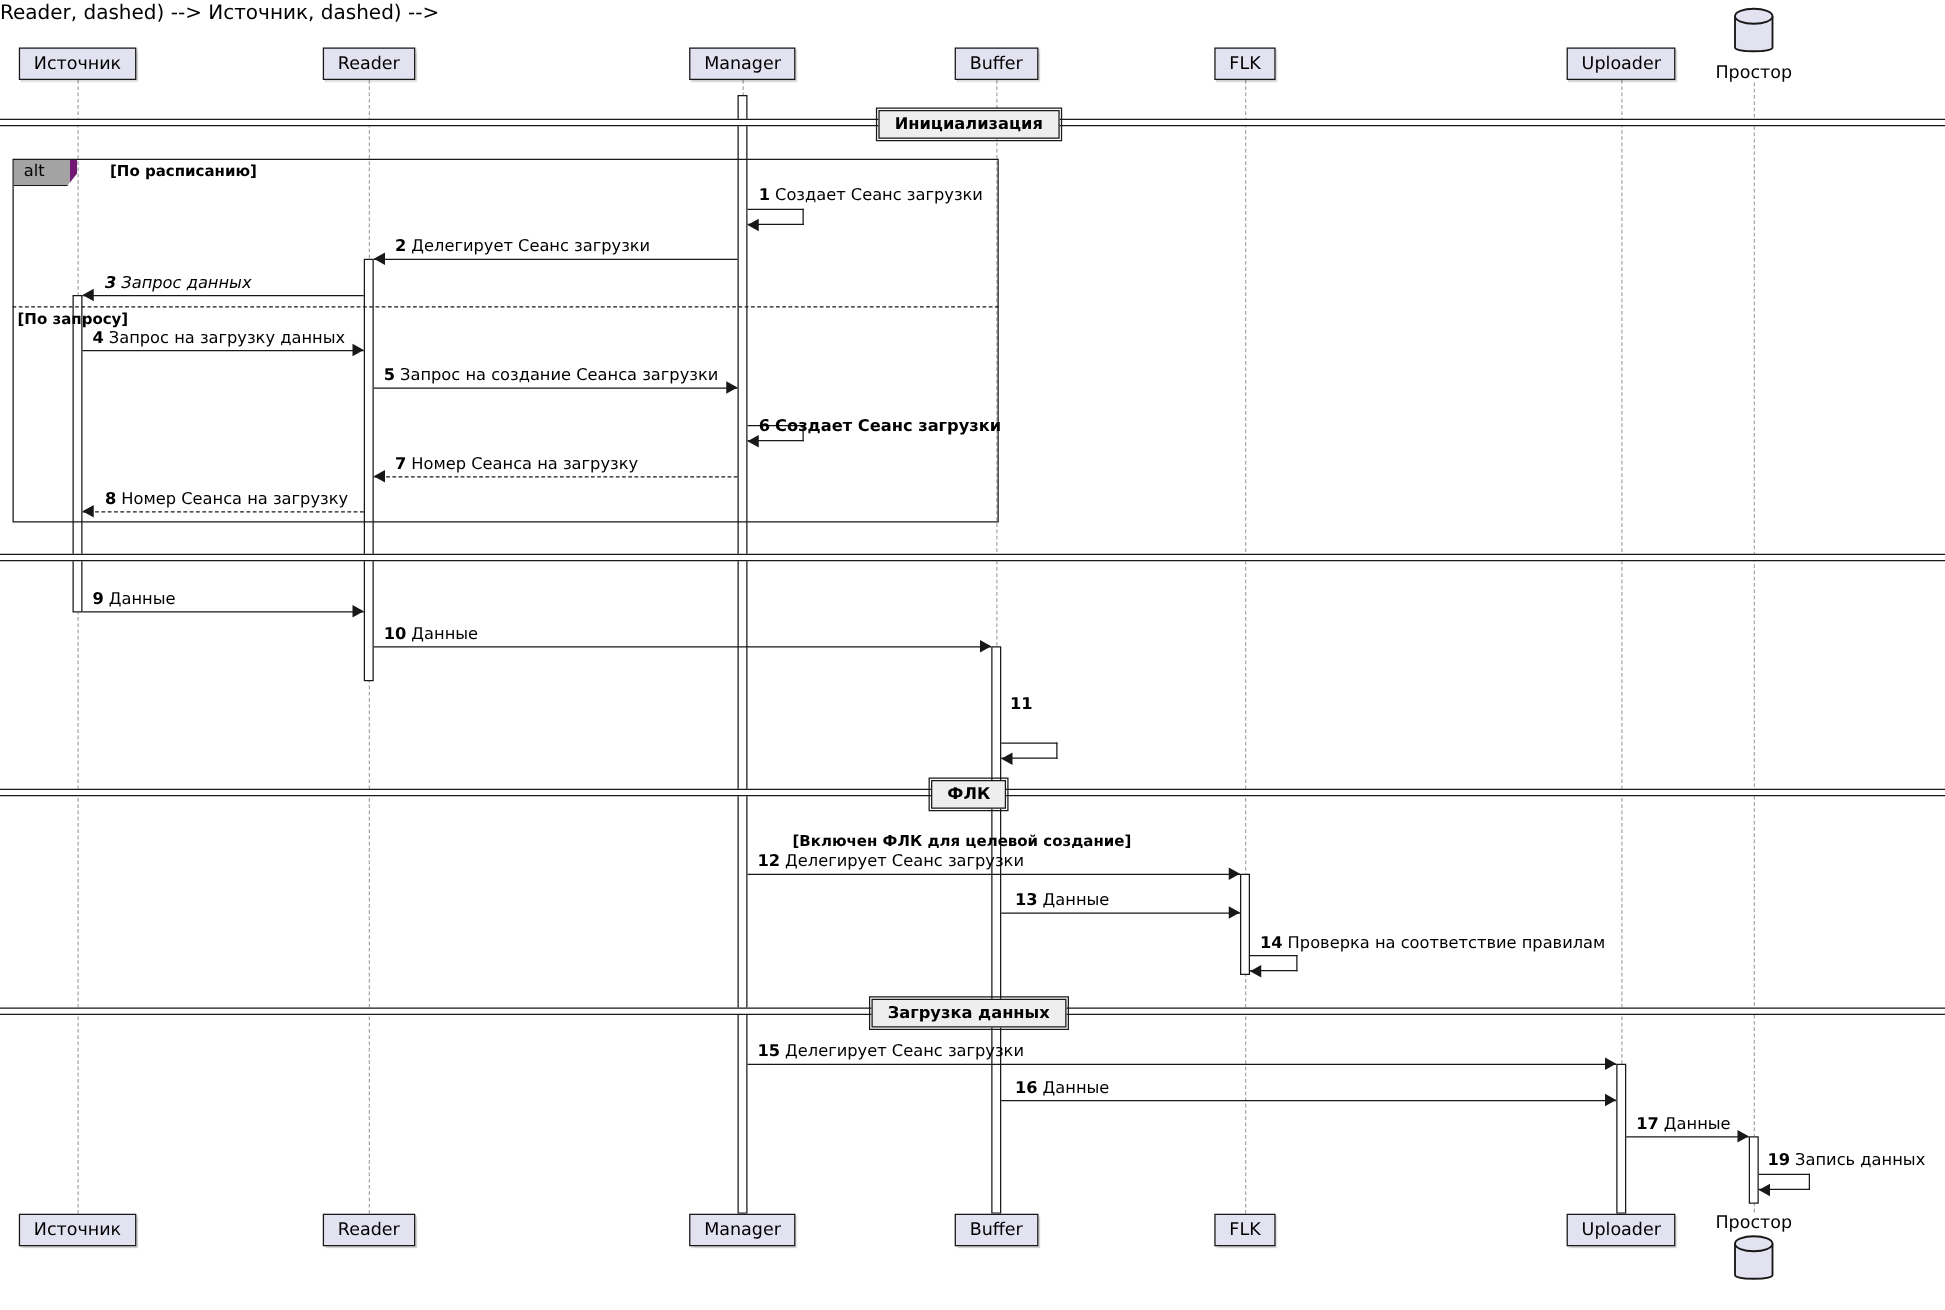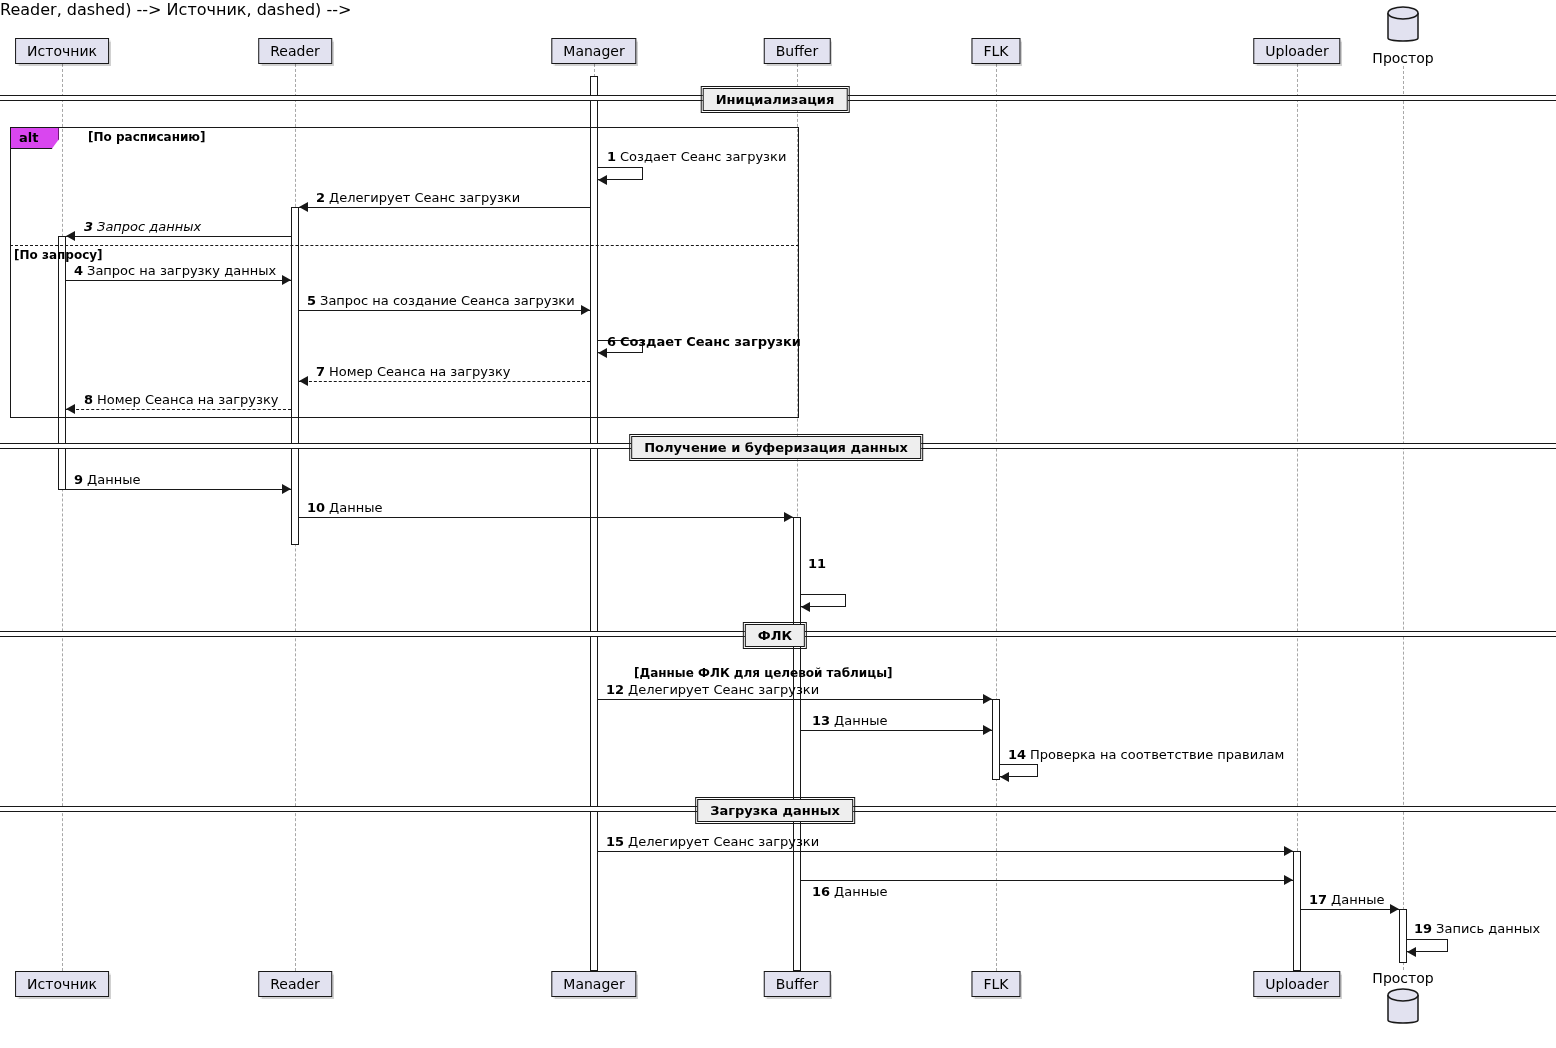--- a/index.html
+++ b/index.html
@@ -22,23 +22,23 @@
     position: absolute; left: 0; width: 1556px; height: 6px;
     border-top: 1px solid #181818; border-bottom: 1px solid #181818; background: #fff; z-index: 3;
   }
   .divider-label {
     position: absolute; transform: translateX(-50%);
     background: #EEEEEE; border: 1px solid #181818; outline: 1px solid #181818; outline-offset: 1px;
     font-weight: bold; font-size: 13px; padding: 3px 12px; white-space: nowrap; z-index: 4;
   }
   .frame { position: absolute; border: 1.5px solid #181818; z-index: 3; }
   .frame-tab {
-    position: absolute; left: 0; top: 0; background: #d946ef;
-    border-right: 1px solid #701a75; border-bottom: 1px solid #181818;
-    font-weight: bold; font-size: 13px; padding: 2px 20px 3px 8px;
+    position: absolute; left: 0; top: 0; background: #a3a3a3;
+    border-right: 6px solid #701a75; border-bottom: 1px solid #181818;
+    font-weight: normal; font-size: 13px; padding: 2px 20px 3px 8px;
     clip-path: polygon(0 0, 100% 0, 100% 50%, 84% 100%, 0 100%);
   }
   .frame-cond { position: absolute; font-weight: bold; font-size: 12px; white-space: nowrap; z-index: 4; }
   .else-line { position: absolute; border-top: 1px dashed #181818; z-index: 3; }
   .msg-line { position: absolute; height: 0; border-top: 1px solid #181818; z-index: 4; }
   .msg-line.dashed { border-top-style: dashed; }
   .self-msg { position: absolute; border: 1px solid #181818; border-left: none; z-index: 4; }
   .arrow-r { position: absolute; width: 0; height: 0; border-top: 5px solid transparent; border-bottom: 5px solid transparent; border-left: 9px solid #181818; z-index: 5; }
   .arrow-l { position: absolute; width: 0; height: 0; border-top: 5px solid transparent; border-bottom: 5px solid transparent; border-right: 9px solid #181818; z-index: 5; }
   .msg-label { position: absolute; font-size: 13px; white-space: nowrap; z-index: 5; }
@@ -99,38 +99,37 @@
       <path d="M3,8 L3,33 C3,37 33,37 33,33 L33,8" fill="#E2E2F0" stroke="#181818" stroke-width="1.5"></path>
       <ellipse cx="18" cy="8" rx="15" ry="6" fill="#E2E2F0" stroke="#181818" stroke-width="1.5"></ellipse>
     </svg>
   </div>
 
   
   <div class="divider-line" style="top:95px;"></div>
   <div class="divider-label" style="left:775px; top:88px;"><span>Инициализация</span></div>
 
   <div class="divider-line" style="top:443px;"></div>
-  <div class="divider-label" style="left:776px; top:436px;"><span>Получение и буферизация данных</span></div>
 
   <div class="divider-line" style="top:631px;"></div>
   <div class="divider-label" style="left:775px; top:624px;"><span>ФЛК</span></div>
 
   <div class="divider-line" style="top:806px;"></div>
   <div class="divider-label" style="left:775px; top:799px;"><span>Загрузка данных</span></div>
 
   
   <div class="frame" style="left:10px; top:127px; width:789px; height:291px;">
     <div class="frame-tab"><span>alt</span></div>
   </div>
   <div class="frame-cond" style="left:88px; top:130px;"><span>[По расписанию]</span></div>
   <div class="else-line" style="left:10px; top:245px; width:789px;"></div>
   <div class="frame-cond" style="left:14px; top:248px;"><span>[По запросу]</span></div>
 
   
-  <div class="frame-cond" style="left:634px; top:666px;"><span>[Данные ФЛК для целевой таблицы]</span></div>
+  <div class="frame-cond" style="left:634px; top:666px;"><span>[Включен ФЛК для целевой создание]</span></div>
 
   
   <div class="msg-label" style="left:607px; top:149px;"><b>1</b><span>Создает Сеанс загрузки</span></div>
   <div class="self-msg" style="left:598px; top:167px; width:45px; height:13px;"></div>
   <div class="arrow-l" style="left:598px; top:175px;"></div>
 
   
   <div class="msg-label" style="left:316px; top:190px;"><b>2</b><span>Делегирует Сеанс загрузки</span></div>
   <div class="msg-line" style="left:299px; top:207px; width:291px;"></div>
   <div class="arrow-l" style="left:299px; top:202px;"></div>
@@ -196,21 +195,21 @@
   <div class="msg-label" style="left:1008px; top:747px;"><b>14</b><span>Проверка на соответствие правилам</span></div>
   <div class="self-msg" style="left:1000px; top:764px; width:38px; height:13px;"></div>
   <div class="arrow-l" style="left:1000px; top:772px;"></div>
 
   
   <div class="msg-label" style="left:606px; top:834px;"><b>15</b><span>Делегирует Сеанс загрузки</span></div>
   <div class="msg-line" style="left:598px; top:851px; width:695px;"></div>
   <div class="arrow-r" style="left:1284px; top:846px;"></div>
 
   
-  <div class="msg-label" style="left:812px; top:863px;margin-top:21px;"><b>16</b><span>Данные</span></div>
+  <div class="msg-label" style="left:812px; top:863px;"><b>16</b><span>Данные</span></div>
   <div class="msg-line" style="left:801px; top:880px; width:492px;"></div>
   <div class="arrow-r" style="left:1284px; top:875px;"></div>
 
   
   <div class="msg-label" style="left:1309px; top:892px;"><b>17</b><span>Данные</span></div>
   <div class="msg-line" style="left:1301px; top:909px; width:98px;"></div>
   <div class="arrow-r" style="left:1390px; top:904px;"></div>
 
   
   <div class="msg-label" style="left:1414px; top:921px;"><b>19</b><span>Запись данных</span></div>

